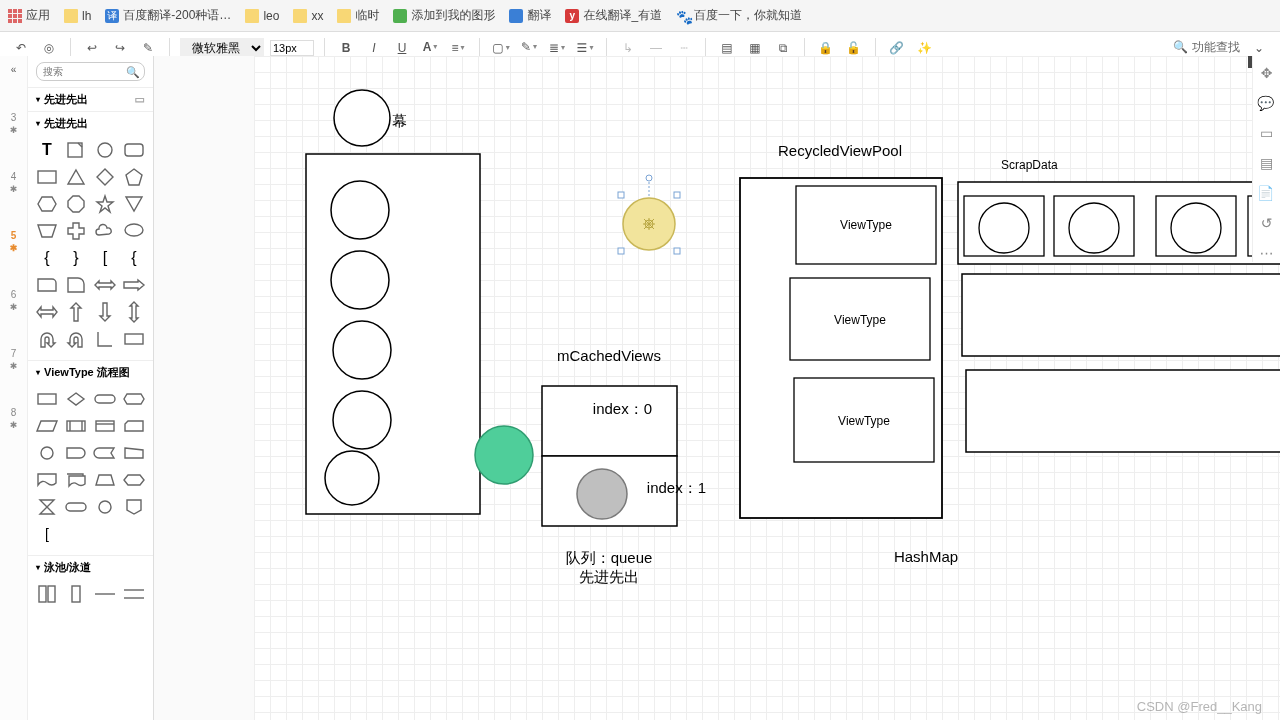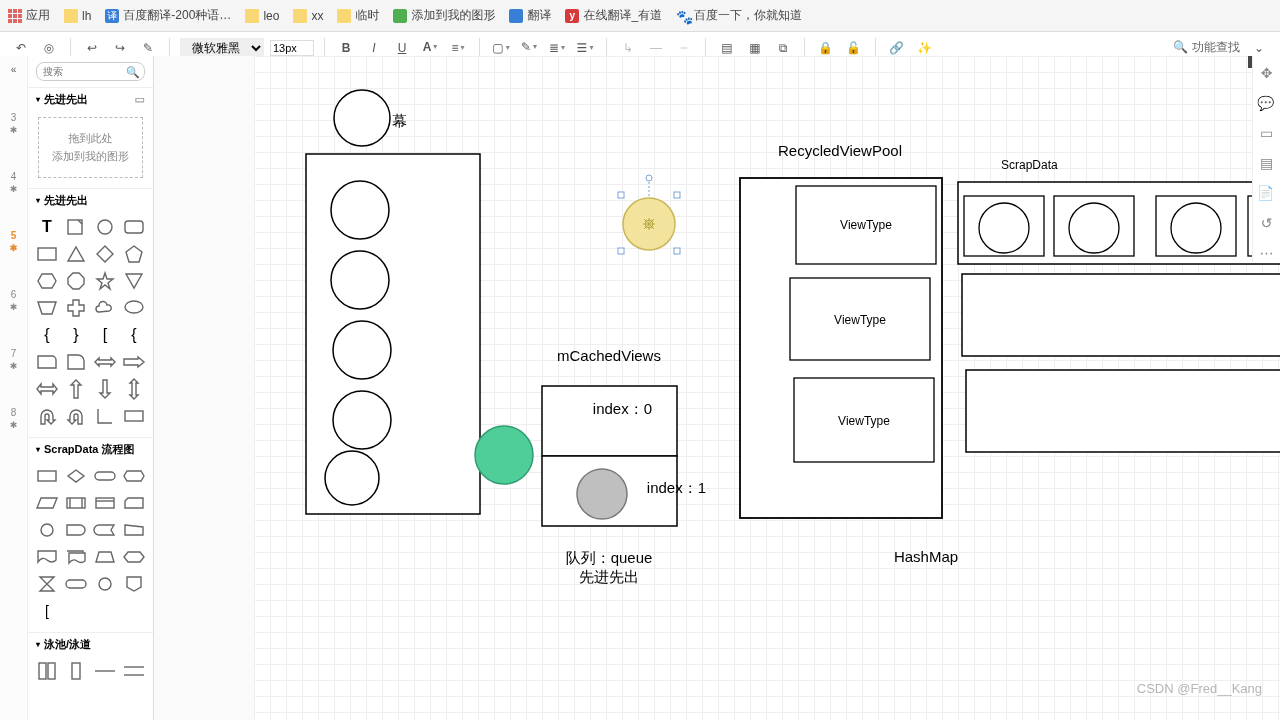--- a/index.html
+++ b/index.html
@@ -52,21 +52,21 @@
   background-image: linear-gradient(#eee 1px, transparent 1px), linear-gradient(90deg, #eee 1px, transparent 1px);
   background-size: 16px 16px; }
 .page-shadow { position:absolute; left:100px; top:0; width:1300px; height:900px; background:#fff;}
 .diag-text { font-family: "Segoe UI", sans-serif; }
 
 
 .right-tools { position:absolute; right:0; top:56px; width:28px; background:#fff; border-left:1px solid #eee; display:flex; flex-direction:column; align-items:center; padding-top:8px; gap:12px;}
 .right-tools .rt { width:18px; height:18px; color:#888; display:flex; align-items:center; justify-content:center; cursor:pointer; font-size:14px;}
 
 
-.wm { position:absolute; right:18px; bottom:24px; color:rgba(120,120,120,.55); font-size:13px;}
+.wm { position:absolute; right:18px; bottom:6px; color:rgba(120,120,120,.55); font-size:13px;}
 
 
 .txt-side-label { position:absolute; left:3px; top:34px; font-size:10px; color:#777;}
 </style>
 </head>
 <body>
 
 <div class="bookmarks">
   <span class="bm">
       <span class="bm-icon apps">
@@ -202,24 +202,20 @@
 <div class="shapes-panel">
   <div class="search-box">
     <input placeholder="搜索" style="">
     <span class="mag">🔍</span>
   </div>
   <div class="section-hdr">
       <span class="tri">▾</span>
       <span>先进先出</span>
       <span style="margin-left:auto;color:#aaa">▭</span>
     </div>
-  <div class="dropzone">
-    <div>拖到此处</div>
-    <div>添加到我的图形</div>
-  </div>
 
   <div class="section-hdr">
       <span class="tri">▾</span>
       <span>先进先出</span>
     </div>
   <div class="shape-grid">
     <div class="shape-cell">
         <b style="font-size:16px">T</b>
       </div>
     <div class="shape-cell">
@@ -367,21 +363,21 @@
       </div>
     <div class="shape-cell">
         <svg width="20" height="12">
           <rect class="sh" x="1" y="1" width="18" height="10"></rect>
         </svg>
       </div>
   </div>
 
   <div class="section-hdr">
       <span class="tri">▾</span>
-      <span>ScrapData 流程图</span>
+      <span>ViewType 流程图</span>
     </div>
   <div class="shape-grid">
     <div class="shape-cell">
         <svg width="20" height="12">
           <rect class="sh" x="1" y="1" width="18" height="10"></rect>
         </svg>
       </div>
     <div class="shape-cell">
         <svg width="18" height="14">
           <polygon class="sh" points="9,1 17,7 9,13 1,7"></polygon>

